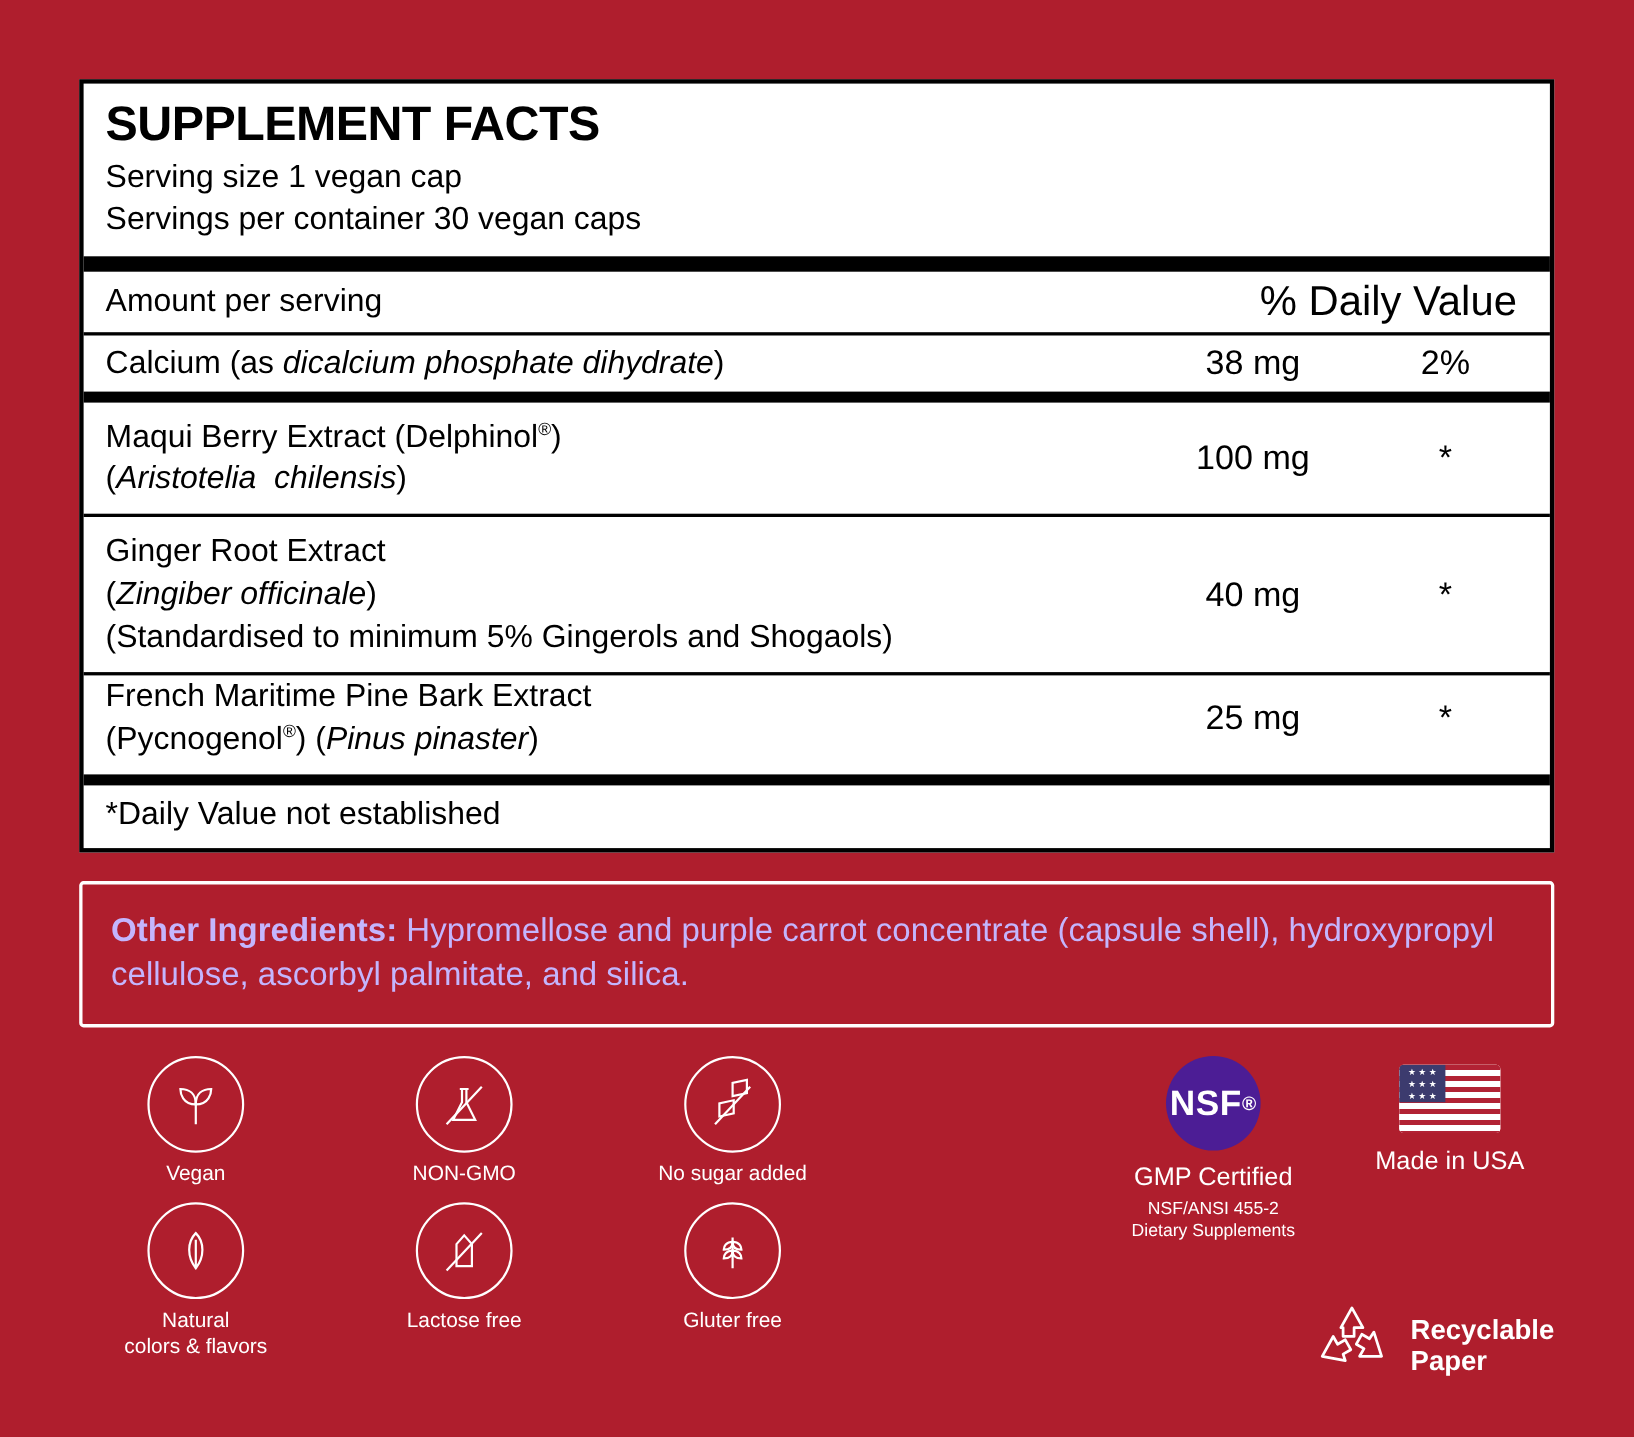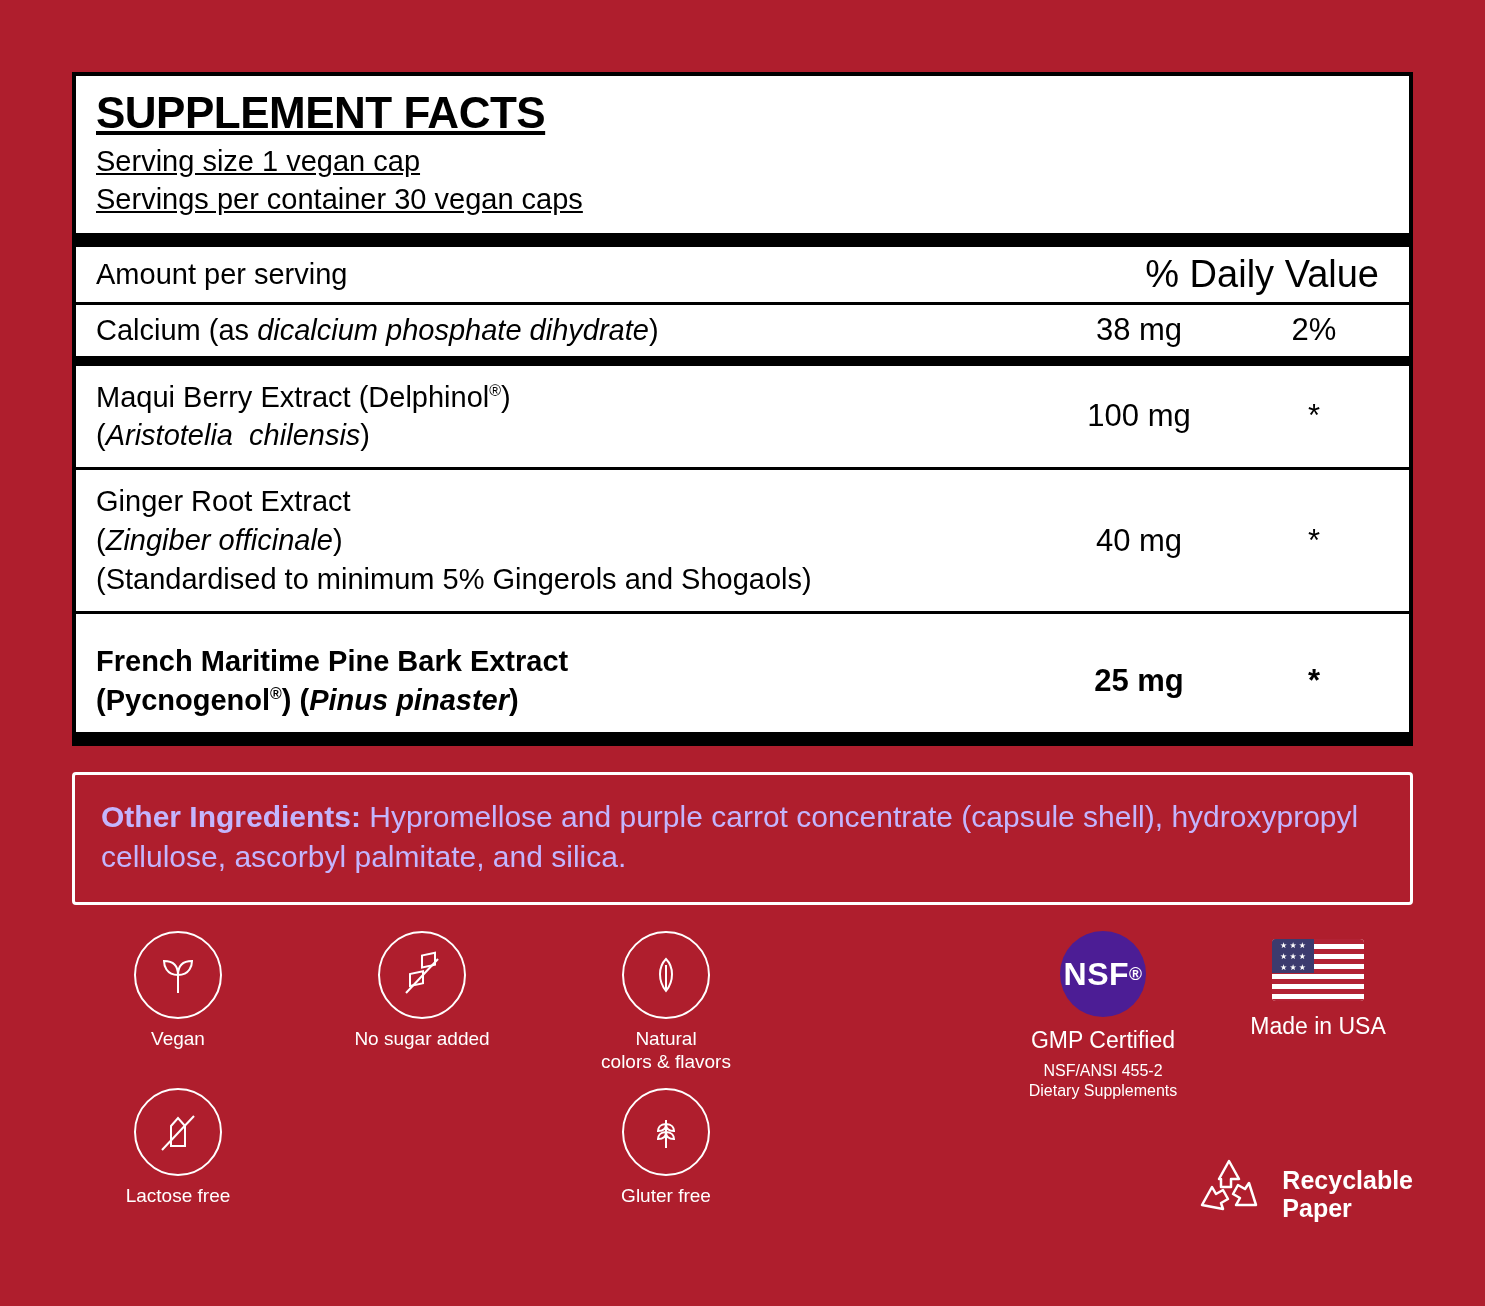--- a/index.html
+++ b/index.html
@@ -26,21 +26,20 @@
   .facts {
     background: #ffffff;
     border: 4px solid #000000;
     box-sizing: border-box;
     width: 1341px;
     color: #000000;
   }
 
   .facts-header {
     padding: 14px 32px 14px 20px;
-    text-decoration: underline;
   }
   .facts-title {
     font-size: 44px;
     font-weight: bold;
     letter-spacing: -0.5px;
     line-height: 1.05;
     margin-bottom: 6px;
   }
   .facts-sub {
     font-size: 29px;
@@ -302,31 +301,32 @@
         Ginger Root Extract<br>
         (<span class="ital">Zingiber officinale</span>)<br>
         (Standardised to minimum 5% Gingerols and Shogaols)
       </div>
       <div class="amt">40 mg</div>
       <div class="dv">*</div>
     </div>
 
     <div class="rule-thin"></div>
 
-    <div class="row" style="padding-top:28px;padding-bottom:12px;font-weight:bold;">
+    <div class="row" style="padding-top:0;padding-bottom:12px;">
       <div class="name">
         French Maritime Pine Bark Extract<br>
         (Pycnogenol<sup class="reg">®</sup>) (<span class="ital">Pinus pinaster</span>)
       </div>
       <div class="amt">25 mg</div>
       <div class="dv">*</div>
     </div>
 
     <div class="rule-med"></div>
 
+    <div class="footnote">*Daily Value not established</div>
   </div>
 
   <div class="other-ing">
     <b>Other Ingredients:</b><span> Hypromellose and purple carrot concentrate (capsule shell), hydroxypropyl cellulose, ascorbyl palmitate, and silica.</span>
   </div>
 
   <div class="badges">
 
     <div class="badge-grid-left">
 
@@ -334,20 +334,29 @@
         <div class="circ">
           <svg width="52" height="52" viewBox="0 0 52 52" fill="none" stroke="#ffffff" stroke-width="2">
             <path d="M26 44 L26 22"></path>
             <path d="M26 26 C14 26 12 16 12 12 C20 12 26 16 26 26 Z"></path>
             <path d="M26 26 C38 26 40 16 40 12 C32 12 26 16 26 26 Z"></path>
           </svg>
         </div>
         <div class="lbl">Vegan</div>
       </div>
 
+      <div class="badge">
+        <div class="circ">
+          <svg width="52" height="52" viewBox="0 0 52 52" fill="none" stroke="#ffffff" stroke-width="2">
+            <path d="M22 12 L30 12 M24 12 L24 24 L16 40 L36 40 L28 24 L28 12"></path>
+            <line x1="10" y1="44" x2="42" y2="10"></line>
+          </svg>
+        </div>
+        <div class="lbl">NON-GMO</div>
+      </div>
 
       <div class="badge">
         <div class="circ">
           <svg width="52" height="52" viewBox="0 0 52 52" fill="none" stroke="#ffffff" stroke-width="2">
             <rect x="26" y="12" width="13" height="12" transform="skewY(-12)"></rect>
             <rect x="14" y="28" width="13" height="12" transform="skewY(-12)"></rect>
             <line x1="10" y1="44" x2="42" y2="10"></line>
           </svg>
         </div>
         <div class="lbl">No sugar added</div>

